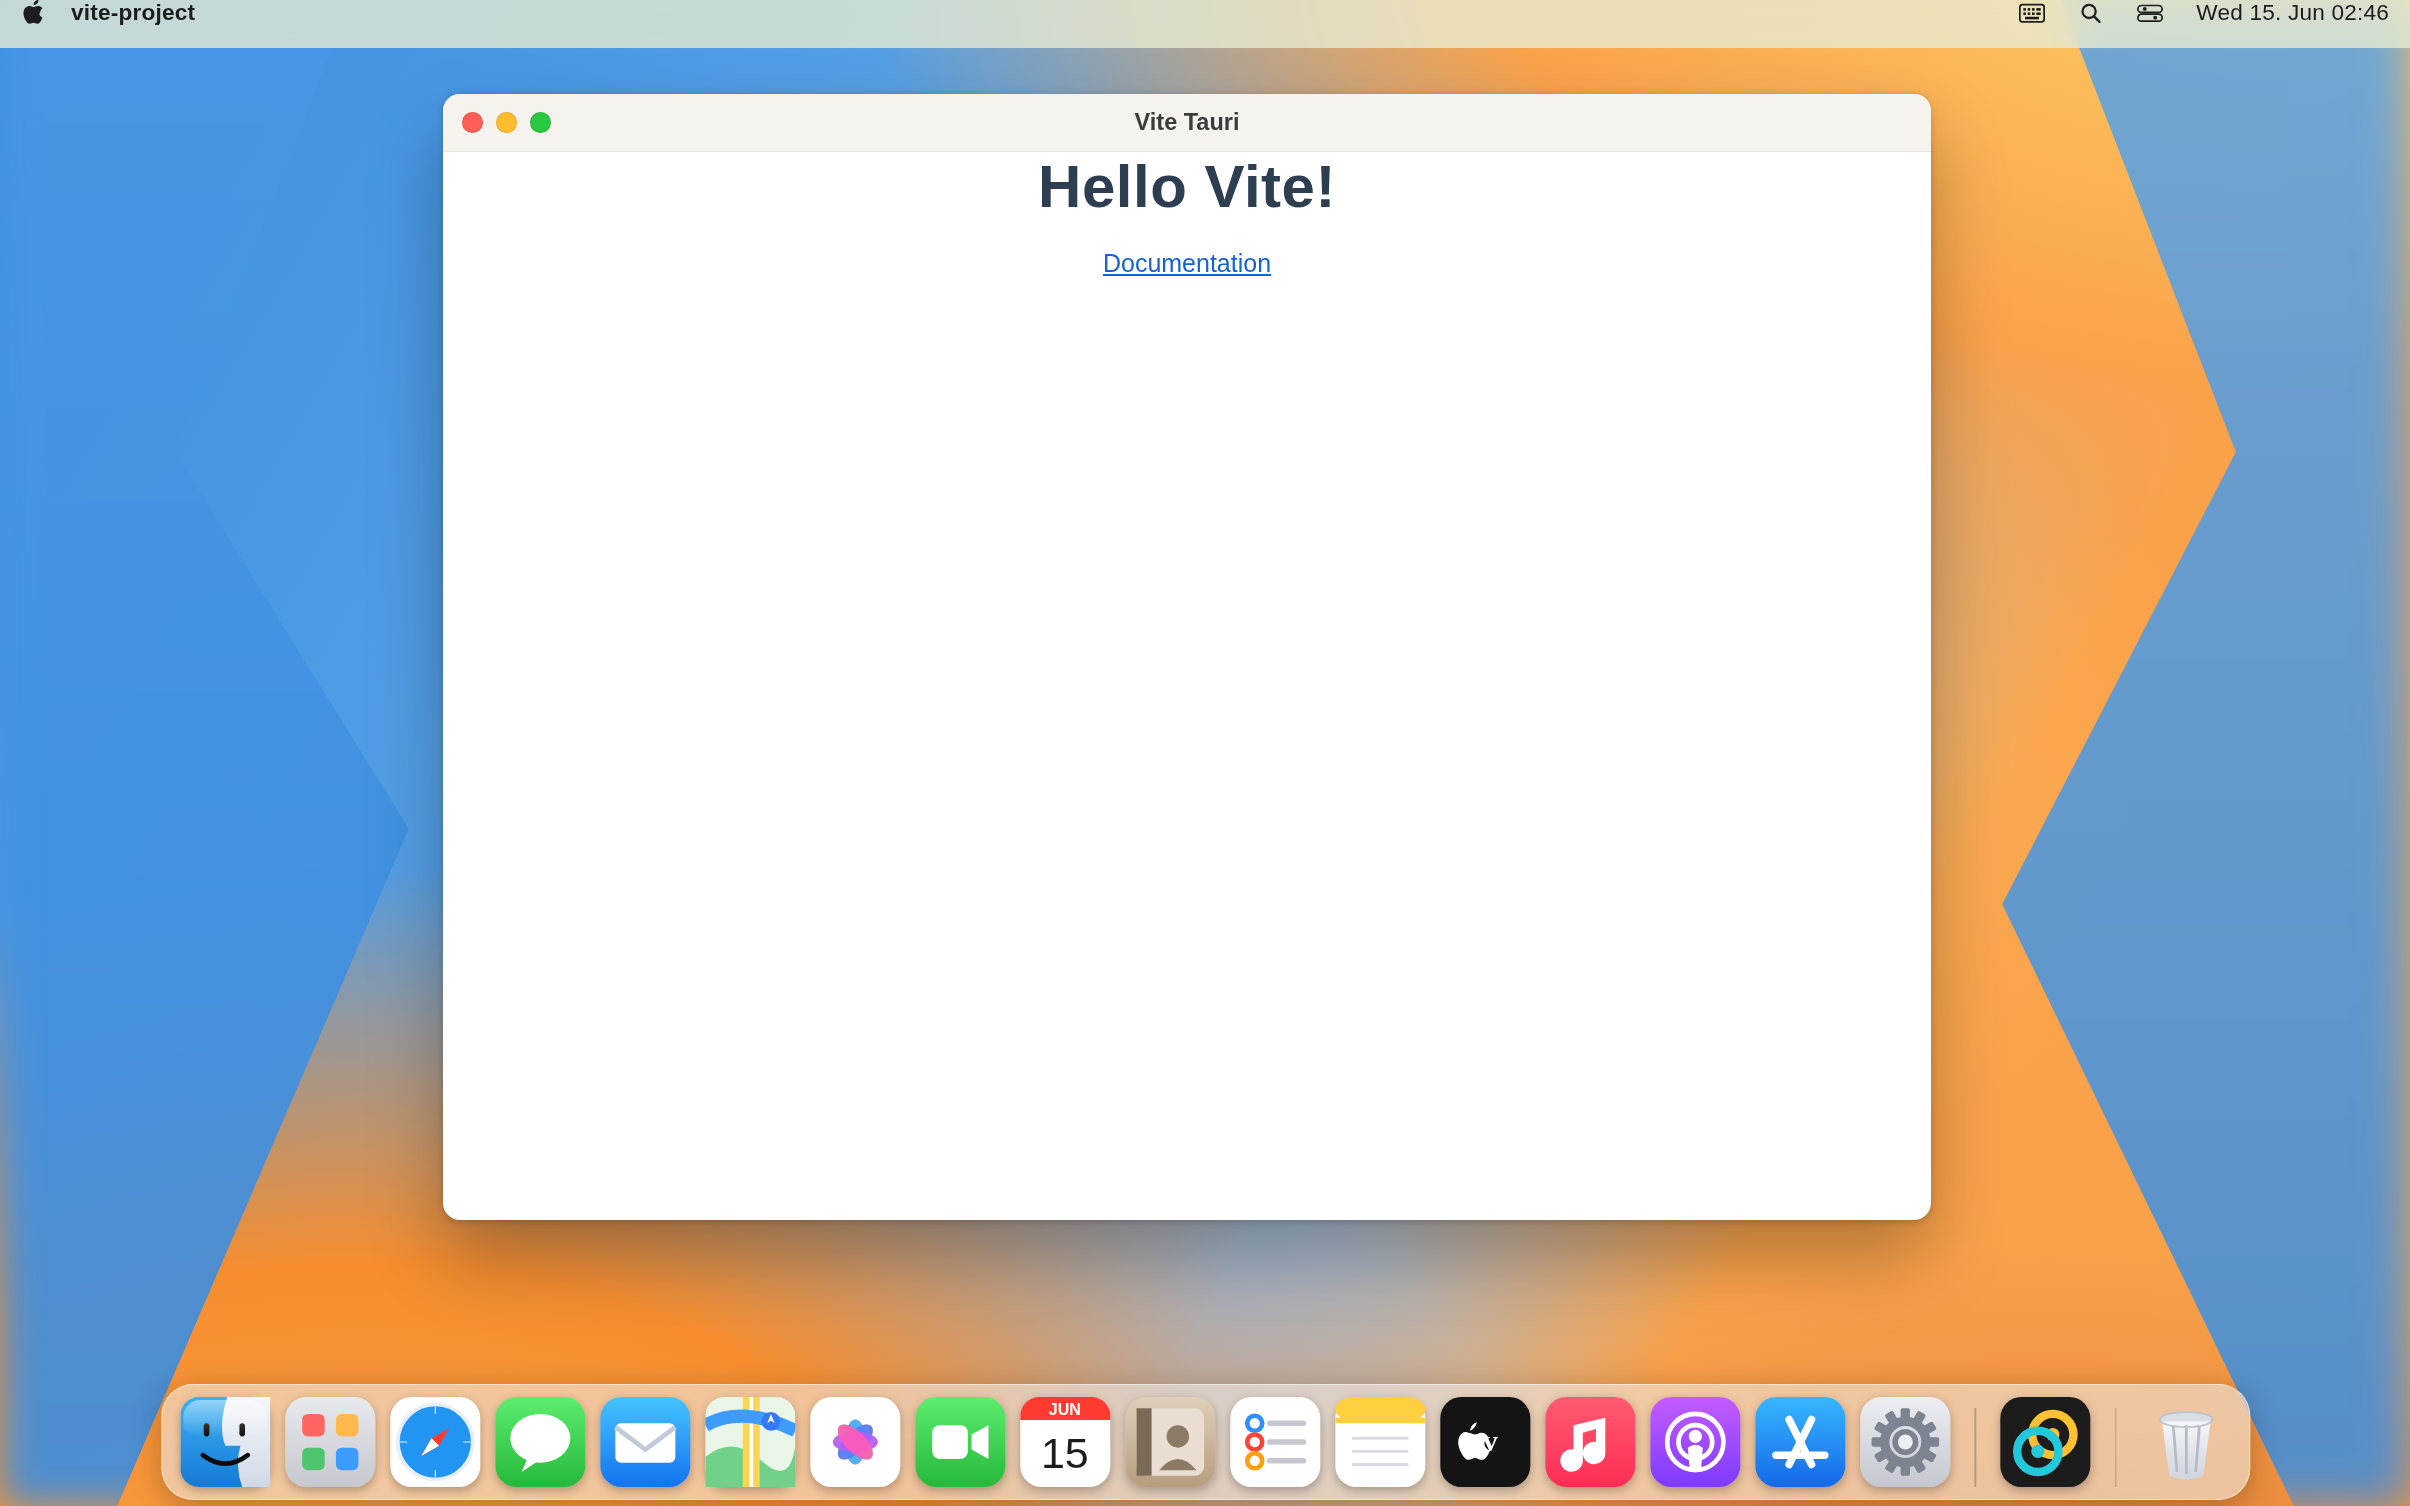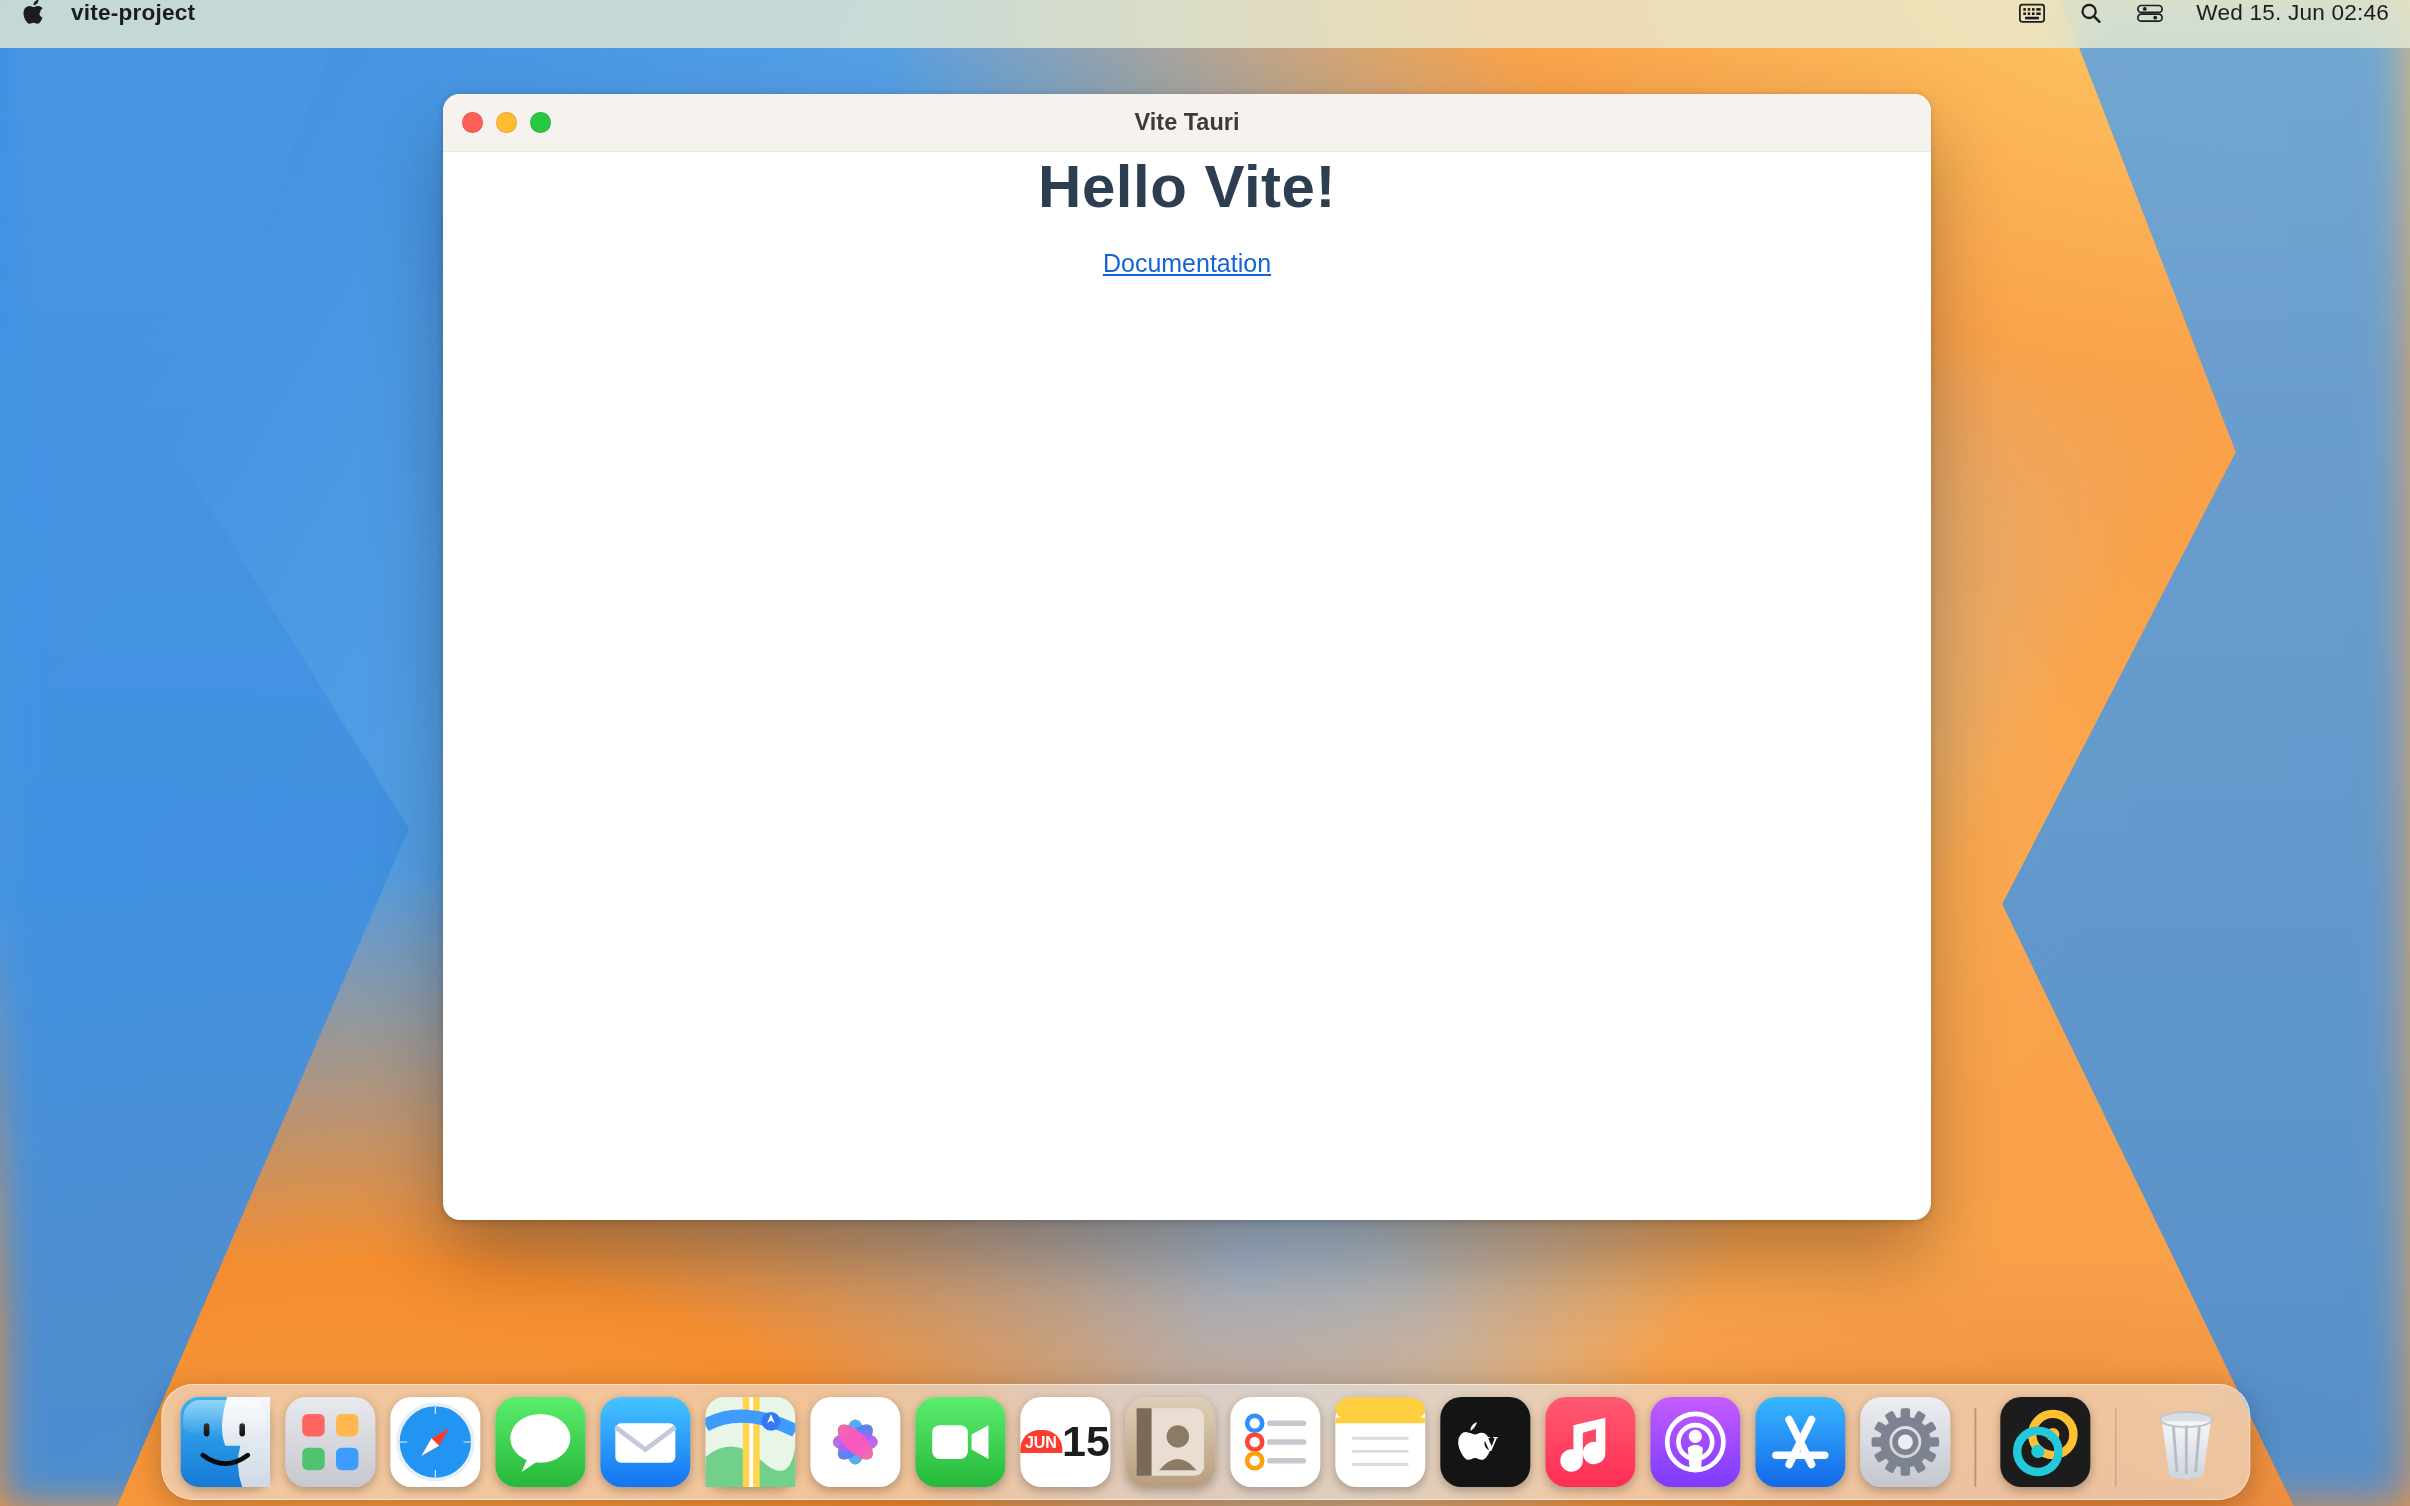--- a/index.html
+++ b/index.html
@@ -299,26 +299,26 @@
           </svg>
       </div>
 
       <div class="dock-item" style="background:linear-gradient(#5ced6e,#26b83a);">
         <svg viewBox="0 0 96 96">
             <rect x="18" y="30" width="38" height="36" rx="8" fill="#fff"></rect>
             <path d="M60 40 L78 30 V66 L60 56 Z" fill="#fff"></path>
           </svg>
       </div>
 
-      <div class="dock-item" style="background:#fff; flex-direction:row;">
+      <div class="dock-item" style="background:#fff; flex-direction:column;">
         <div style="width:100%;height:26%;background:#ff3b30;border-radius:19px 19px 0 0;display:flex;align-items:flex-end;justify-content:center;">
           <span style="color:#fff;font-weight:600;font-size:16px;line-height:21px;">JUN</span>
         </div>
         <div style="flex:1;display:flex;align-items:center;justify-content:center;">
-          <span style="color:#1d1d1f;font-size:43px;font-weight:700;text-align:center;">15</span>
+          <span style="color:#1d1d1f;font-size:43px;font-weight:400;text-align:center;">15</span>
         </div>
       </div>
 
       <div class="dock-item" style="background:linear-gradient(#dfcfb8,#b79d7e);">
         <svg viewBox="0 0 96 96">
             <rect x="12" y="12" width="72" height="72" rx="10" fill="#e9ded1"></rect>
             <rect x="12" y="12" width="16" height="72" fill="#7a6b58"></rect>
             <circle cx="56" cy="42" r="12" fill="#8c7b64"></circle>
             <path d="M36 78 Q56 54 76 78 Z" fill="#8c7b64"></path>
           </svg>

